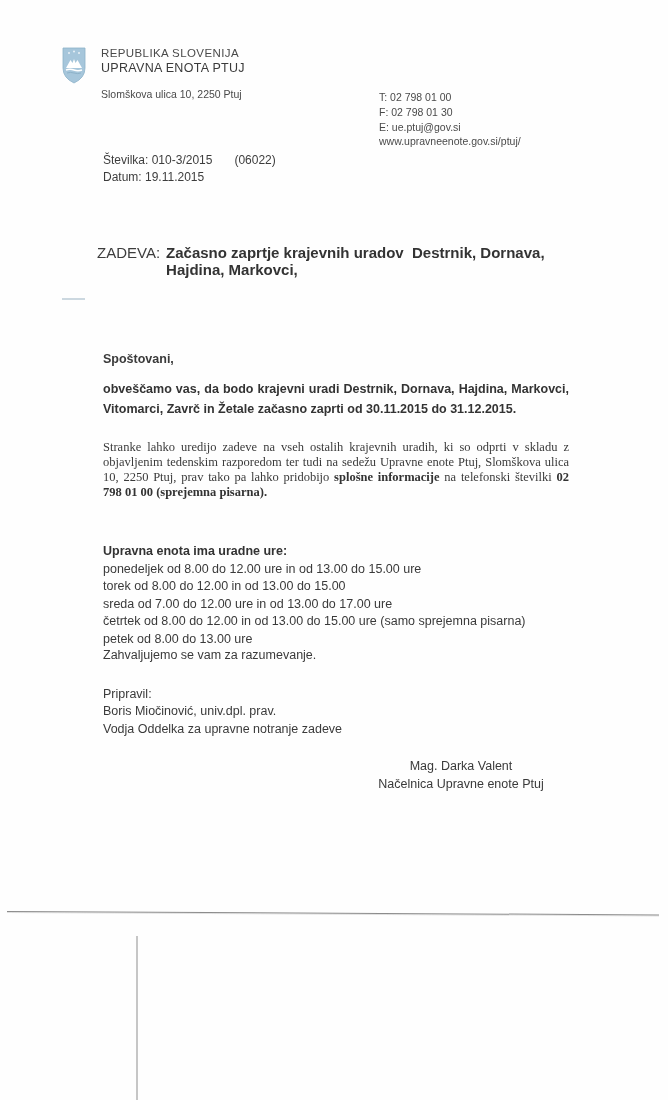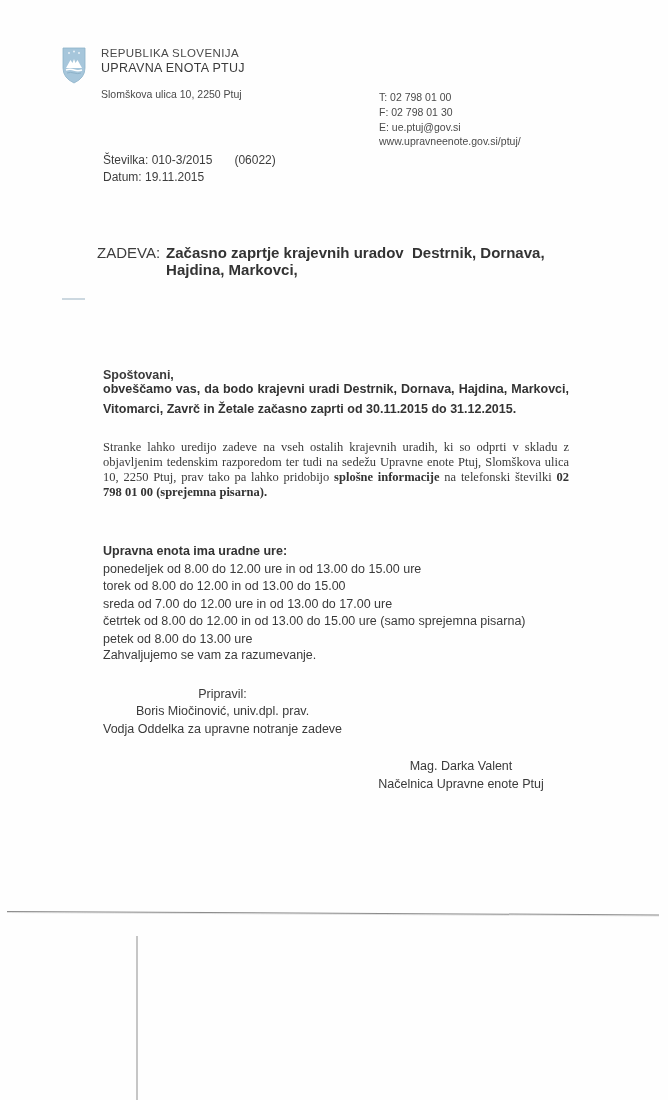--- a/index.html
+++ b/index.html
@@ -34,31 +34,31 @@
   .subject-label { flex: 0 0 auto; margin-right: 6px; color: #3d3d3d; }
   .subject-text { font-weight: bold; color: #333; line-height: 17px; }
   .subject-text div { white-space: pre-wrap; }
   .subject-line2 { margin-left: 10px; }
 
   
   .fold-mark { position: absolute; left: 62px; top: 298px; width: 23px; height: 2px; background: #ccd8e0; }
 
   
   .body-text { font-size: 12.5px; color: #3a3a3a; }
-  .salutation { position: absolute; left: 103px; top: 368px; font-weight: bold; }
+  .salutation { position: absolute; left: 103px; top: 352px; font-weight: bold; }
   .para1 { position: absolute; left: 103px; top: 379px; width: 466px; font-weight: bold; text-align: justify; line-height: 20px; color: #333; }
   .para2 { position: absolute; left: 103px; top: 440px; width: 466px; text-align: justify; line-height: 15px; font-family: Liberation Serif, serif; }
   .para2 b { color: #333; }
 
   .hours { position: absolute; left: 103px; top: 543px; line-height: 17.6px; }
   .hours-heading { font-weight: bold; color: #333; }
 
   .closing { position: absolute; left: 103px; top: 648px; }
 
-  .prepared { position: absolute; left: 103px; top: 686px; line-height: 17.4px; text-align: center; }
+  .prepared { position: absolute; left: 103px; top: 686px; line-height: 17.4px; }
 
   .signature { position: absolute; left: 378px; top: 748px; width: 166px; text-align: center; line-height: 18px; margin-top: 9px; }
 
   
   .scan-hline { position: absolute; left: 7px; top: 911px; width: 652px; height: 1px; background: #8c8c8c; transform: rotate(0.3deg); transform-origin: left center; box-shadow: 0 1px 0 rgba(140,140,140,0.25); }
   .scan-vline { position: absolute; left: 136px; top: 936px; width: 1.5px; height: 164px; background: #c6c6c6; }
 </style>
 </head>
 <body>
 

